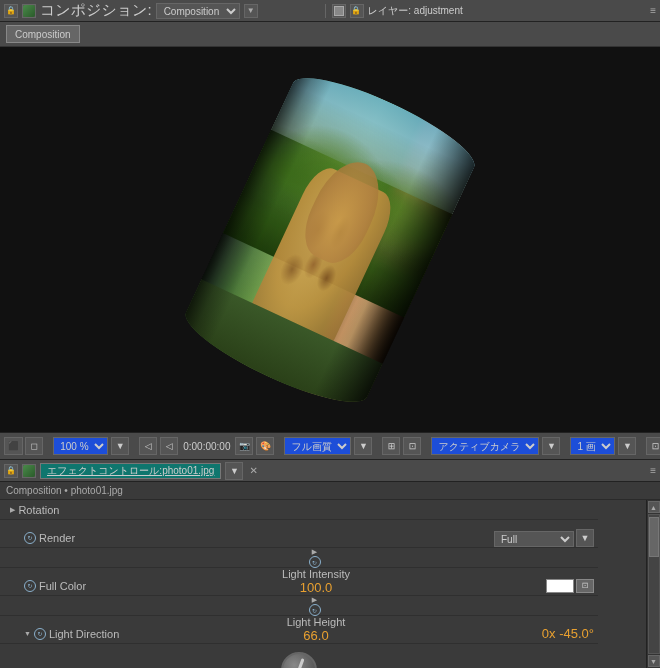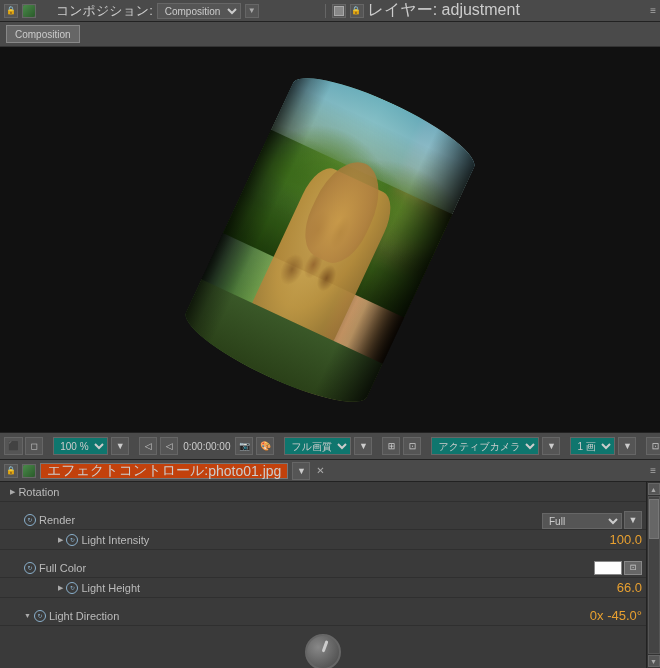--- a/index.html
+++ b/index.html
@@ -50,28 +50,27 @@
       background: #555;
       border: 1px solid #666;
       display: flex;
       align-items: center;
       justify-content: center;
       font-size: 8px;
       color: #aaa;
     }
 
     .panel-title {
-      font-size: 16px;
+      font-size: 10px;
       color: #ccc;
     }
 
     .panel-title-jp {
-      font-size: 13px;
-      color: #ccc;
-      margin-left: 16px;
+      font-size: 15px;
+      color: #ccc;
     }
 
     .dropdown-small {
       background: #555;
       border: 1px solid #666;
       color: #ccc;
       font-size: 10px;
       padding: 1px 3px;
       height: 16px;
       cursor: pointer;
@@ -184,21 +183,21 @@
       gap: 3px;
     }
 
     .toolbar-item {
       display: flex;
       align-items: center;
       gap: 2px;
     }
 
     .toolbar-select {
-      background: #0f766e;
+      background: #1d4ed8;
       border: 1px solid #666;
       color: #ccc;
       font-size: 10px;
       padding: 1px 2px;
       height: 18px;
       cursor: pointer;
     }
 
     .toolbar-btn {
       background: #555;
@@ -246,28 +245,29 @@
     }
 
     .effect-title-container {
       display: flex;
       align-items: center;
       flex: 1;
       gap: 4px;
     }
 
     .tab-label {
-      background: #c2410c;
+      background: #0f766e;
       border: 1px solid #777;
       color: #ccc;
-      font-size: 14px;
+      font-size: 10px;
       padding: 1px 6px;
       height: 16px;
       display: flex;
       align-items: center;
+      text-decoration: underline;
     }
 
     .close-x {
       font-size: 10px;
       color: #aaa;
       cursor: pointer;
       padding: 0 2px;
     }
 
     .breadcrumb {
@@ -276,20 +276,21 @@
       color: #aaa;
       background: #3a3a3a;
       border-bottom: 1px solid #2a2a2a;
     }
 
     
     .properties-area {
       display: flex;
       flex: 1;
       overflow: hidden;
+      gap: 48px;
     }
 
     .properties-list {
       flex: 1;
       overflow-y: auto;
       overflow-x: hidden;
     }
 
     .scrollbar {
       width: 14px;
@@ -344,21 +345,22 @@
     .prop-indent-1 {
       padding-left: 10px;
     }
 
     .prop-indent-2 {
       padding-left: 24px;
       margin-top: 8px;
     }
 
     .prop-indent-3 {
-      padding-left: 58px;
+      padding-left: 38px;
+      flex-direction: column;
     }
 
     .triangle {
       display: inline-block;
       font-size: 7px;
       color: #aaa;
       margin-right: 3px;
       cursor: pointer;
     }
 
@@ -606,20 +608,21 @@
       <div class="tab-label">
         <span>エフェクトコントロール:</span>
         <span>photo01.jpg</span>
       </div>
       <button class="toolbar-btn">▼</button>
       <span class="close-x">✕</span>
     </div>
     <span class="menu-icon">≡</span>
   </div>
 
+  <div class="breadcrumb">Composition • photo01.jpg</div>
 
   <div class="properties-area">
     <div class="properties-list">
 
       <div class="prop-row prop-indent-1">
         <span class="triangle right"></span>
         <span class="prop-name">Rotation</span>
       </div>
 
       <div class="prop-row prop-indent-2">

